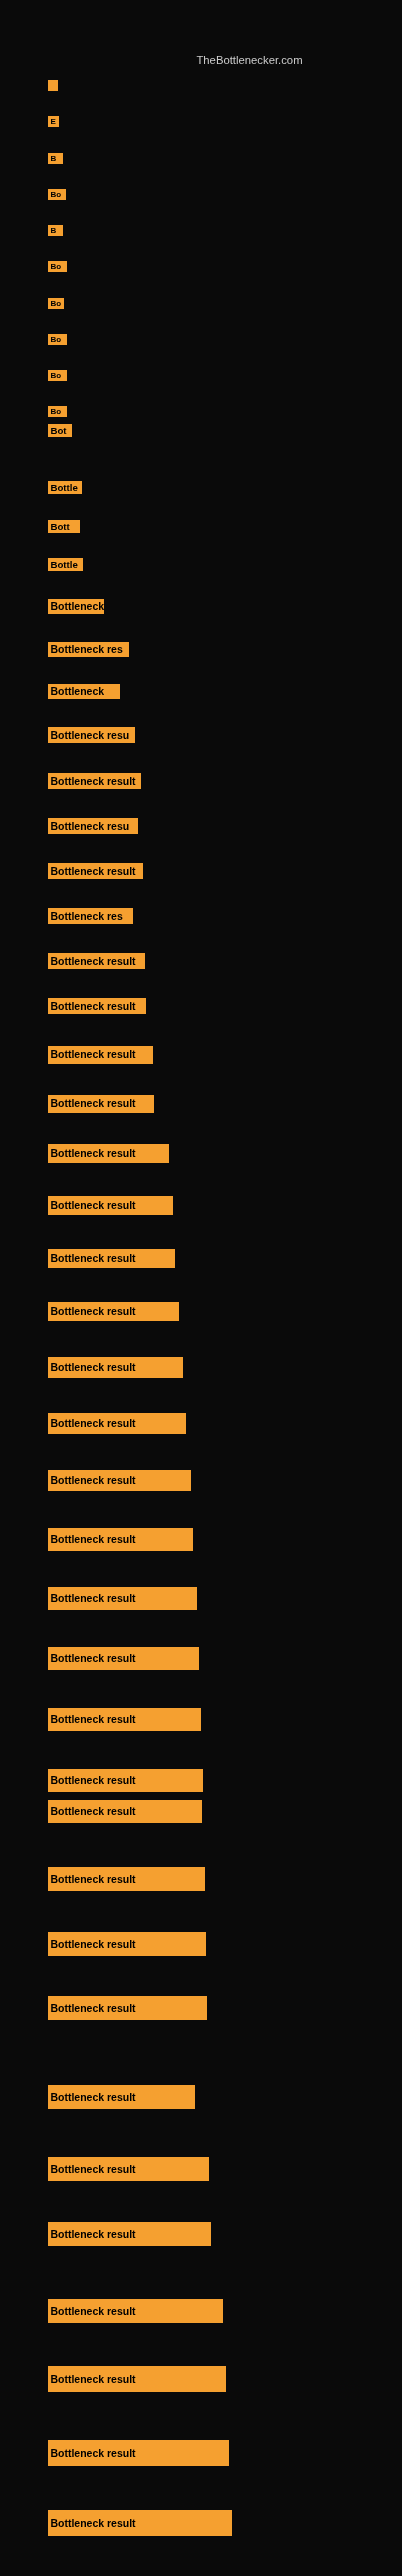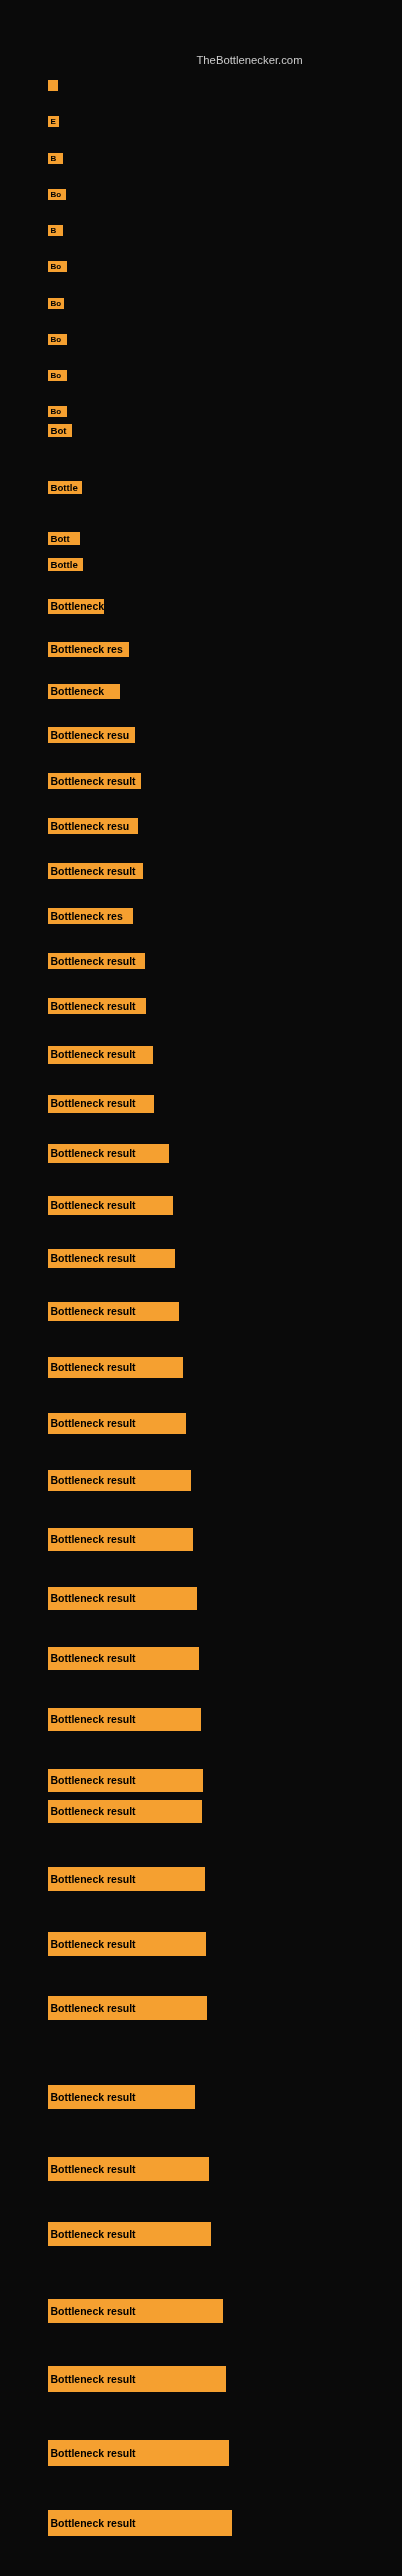--- a/index.html
+++ b/index.html
@@ -43,21 +43,21 @@
     <div class="label-block" style="top: 105px; width: 14.5px; height: 11.3px; font-size: 8px; line-height: 11.3px; padding: 0px 2.4px;">B</div>
     <div class="label-block" style="top: 141px; width: 17.7px; height: 11.3px; font-size: 8px; line-height: 11.3px; padding: 0px 2.4px;">Bo</div>
     <div class="label-block" style="top: 177px; width: 14.5px; height: 11.3px; font-size: 8px; line-height: 11.3px; padding: 0px 2.4px;">B</div>
     <div class="label-block" style="top: 213px; width: 19.3px; height: 11.3px; font-size: 8px; line-height: 11.3px; padding: 0px 2.4px;">Bo</div>
     <div class="label-block" style="top: 250px; width: 16px; height: 11.3px; font-size: 8px; line-height: 11.3px; padding: 0px 2.4px;">Bo</div>
     <div class="label-block" style="top: 286px; width: 19.3px; height: 11.3px; font-size: 8px; line-height: 11.3px; padding: 0px 2.4px;">Bo</div>
     <div class="label-block" style="top: 322px; width: 19.3px; height: 11.3px; font-size: 8px; line-height: 11.3px; padding: 0px 2.4px;">Bo</div>
     <div class="label-block" style="top: 358px; width: 19.3px; height: 11.3px; font-size: 8px; line-height: 11.3px; padding: 0px 2.4px;">Bo</div>
     <div class="label-block" style="top: 376px; width: 24px; height: 13px; font-size: 9.7px; line-height: 13px; padding: 0px 2.4px;">Bot</div>
     <div class="label-block" style="top: 433px; width: 34px; height: 13px; font-size: 9.7px; line-height: 13px; padding: 0px 2.4px;">Bottle</div>
-    <div class="label-block" style="top: 484px; width: 32px; height: 13px; font-size: 9.7px; line-height: 13px; padding: 0px 2.4px;">Bott</div>
+    <div class="label-block" style="top: 472px; width: 32px; height: 13px; font-size: 9.7px; line-height: 13px; padding: 0px 2.4px;">Bott</div>
     <div class="label-block" style="top: 510px; width: 35px; height: 13px; font-size: 9.7px; line-height: 13px; padding: 0px 2.4px;">Bottle</div>
     <div class="label-block" style="top: 551px; width: 56px; height: 14.5px; font-size: 10.5px; line-height: 14.5px; padding: 0px 2.4px;">Bottleneck</div>
     <div class="label-block" style="top: 594px; width: 81px; height: 14.5px; font-size: 10.5px; line-height: 14.5px; padding: 0px 2.4px;">Bottleneck res</div>
     <div class="label-block" style="top: 636px; width: 72px; height: 14.5px; font-size: 10.5px; line-height: 14.5px; padding: 0px 2.4px;">Bottleneck</div>
     <div class="label-block" style="top: 679px; width: 87px; height: 16px; font-size: 10.5px; line-height: 16px; padding: 0px 2.4px;">Bottleneck resu</div>
     <div class="label-block" style="top: 725px; width: 93px; height: 16px; font-size: 10.5px; line-height: 16px; padding: 0px 2.4px;">Bottleneck result</div>
     <div class="label-block" style="top: 770px; width: 90px; height: 16px; font-size: 10.5px; line-height: 16px; padding: 0px 2.4px;">Bottleneck resu</div>
     <div class="label-block" style="top: 815px; width: 95px; height: 16px; font-size: 10.5px; line-height: 16px; padding: 0px 2.4px;">Bottleneck result</div>
     <div class="label-block" style="top: 860px; width: 85px; height: 16px; font-size: 10.5px; line-height: 16px; padding: 0px 2.4px;">Bottleneck res</div>
     <div class="label-block" style="top: 905px; width: 97px; height: 16px; font-size: 10.5px; line-height: 16px; padding: 0px 2.4px;">Bottleneck result</div>

